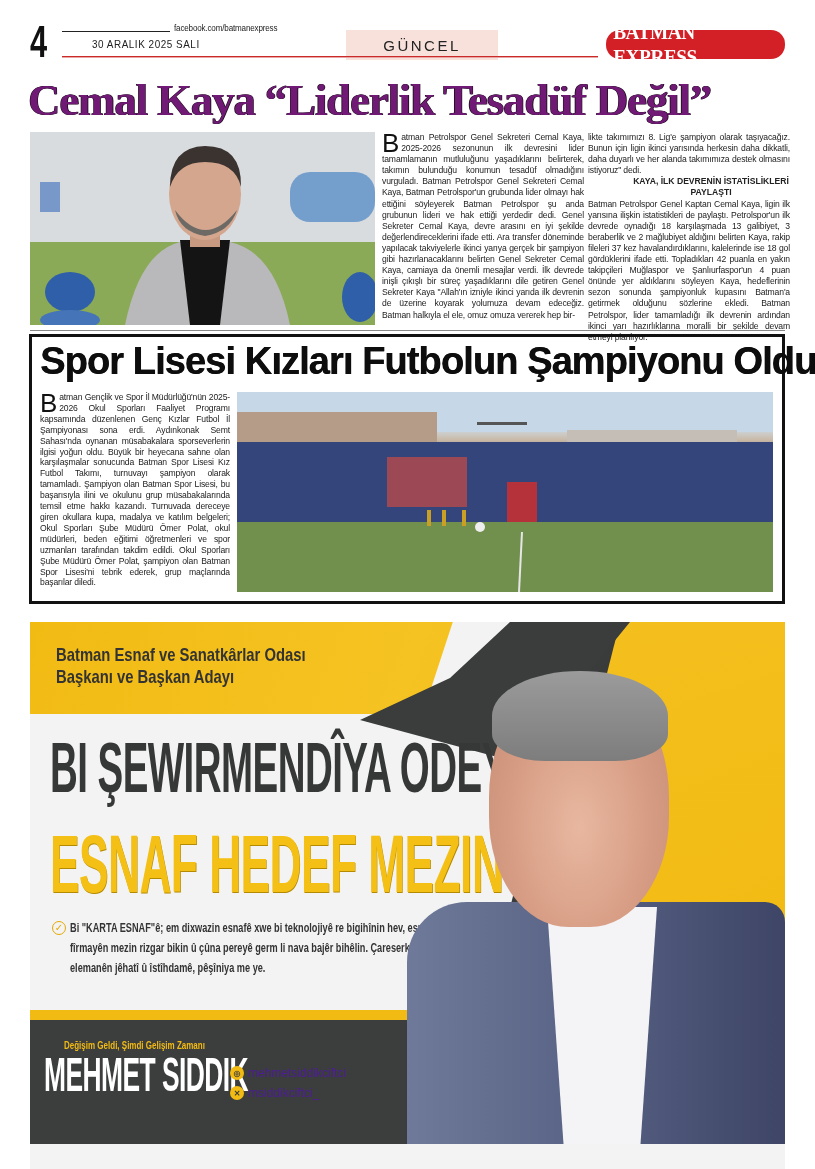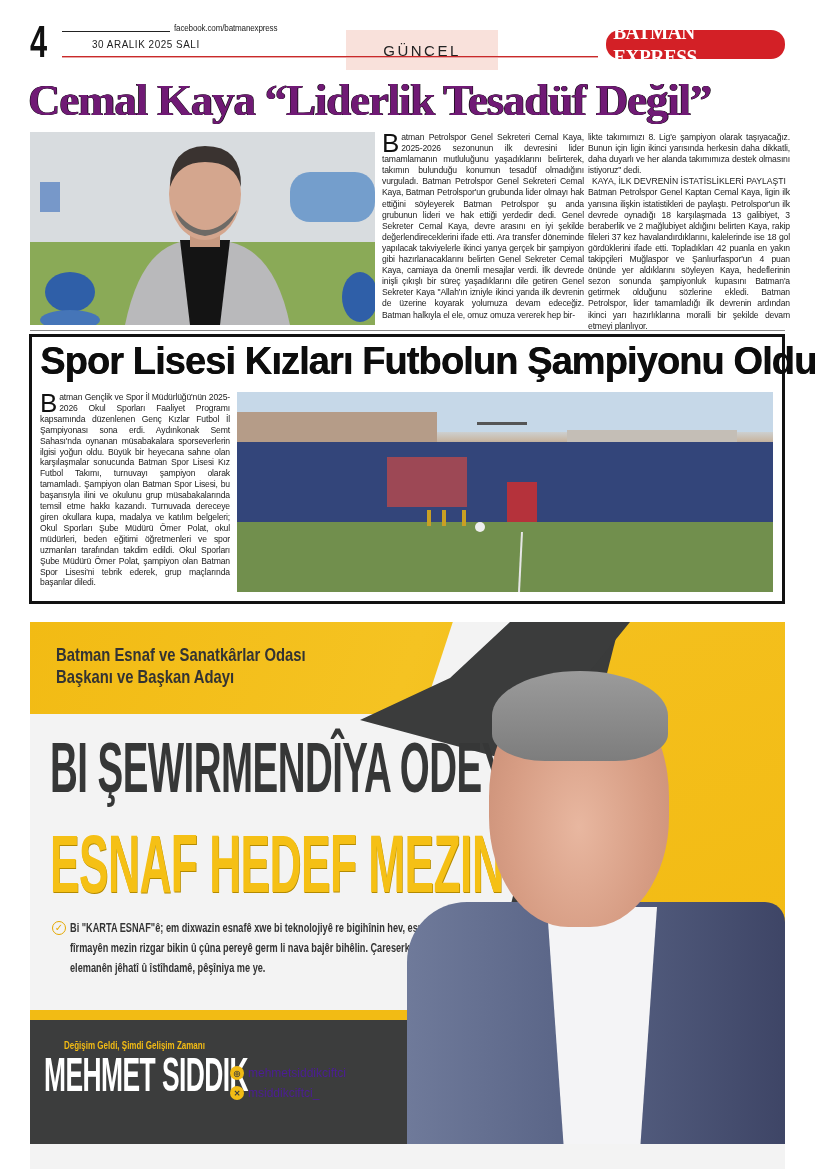--- a/index.html
+++ b/index.html
@@ -4,33 +4,33 @@
 <style>
   * { box-sizing: border-box; margin: 0; padding: 0; }
   html, body { width: 815px; height: 1169px; background: #ffffff; overflow: hidden; }
   body { position: relative; font-family: "Liberation Sans", sans-serif; color: #1a1a1a; }
 
   
   .hdr-page-num { position: absolute; left: 30px; top: 20px; font-family: "Liberation Sans", sans-serif; font-weight: 700; font-size: 44px; line-height: 44px; color: #111; transform: scaleX(0.7); transform-origin: left top; }
   .hdr-topline { position: absolute; left: 62px; top: 31px; width: 108px; height: 1px; background: #222; }
   .hdr-fb { position: absolute; left: 174px; top: 22px; font-size: 9.5px; color: #222; letter-spacing: -0.2px; transform: scaleX(0.85); transform-origin: left top; }
   .hdr-date { position: absolute; left: 92px; top: 38px; font-size: 11px; color: #222; letter-spacing: 0.6px; transform: scaleX(0.9); transform-origin: left top; }
-  .hdr-section { position: absolute; left: 346px; top: 30px; width: 152px; height: 40px; background: #f9e1db; display: flex; align-items: center; justify-content: center; font-size: 15px; letter-spacing: 2.5px; color: #222; font-weight: 400; text-align: right; }
+  .hdr-section { position: absolute; left: 346px; top: 30px; width: 152px; height: 30px; background: #f9e1db; display: flex; align-items: center; justify-content: center; font-size: 15px; letter-spacing: 2.5px; color: #222; font-weight: 400; text-align: right; }
   .hdr-redline { position: absolute; left: 62px; top: 56px; width: 536px; height: 2px; border-top: 1px solid #c92a2a; border-bottom: 1px solid #e9a4a4; }
   .hdr-logo { position: absolute; left: 606px; top: 30px; width: 179px; height: 29px; background: #d32026; display: flex; align-items: center; justify-content: center; border-radius: 14px; }
   .hdr-logo span { font-family: "Liberation Serif", serif; font-weight: 700; color: #fff; font-size: 21px; letter-spacing: -0.5px; transform: scaleX(0.92); display: inline-block; }
 
   
   .a1-title { position: absolute; left: 28px; top: 74px; width: 760px; font-weight: 900; font-size: 45px; line-height: 52px; letter-spacing: -1.2px; color: #701a75; font-family: Liberation Serif, serif; text-shadow: 0.6px 0 0 #0d0d0d, -0.6px 0 0 #0d0d0d; white-space: nowrap; }
   .a1-photo { position: absolute; left: 30px; top: 132px; width: 345px; height: 193px; overflow: hidden; background: linear-gradient(180deg, #d9dde0 0%, #c9cfd2 45%, #9db46c 62%, #7fa14a 100%); }
   .a1-col { position: absolute; top: 132px; width: 202px; font-size: 8.6px; line-height: 11.1px; text-align: justify; color: #222; letter-spacing: -0.15px; }
   .a1-col.c1 { left: 382px; }
   .a1-col.c2 { left: 588px; }
   .dropcap { float: left; font-size: 26px; line-height: 20px; margin-right: 2px; margin-top: 1px; font-weight: 300; color: #111; }
-  .subhead { font-weight: 400; display: block; text-align: center; font-size: 8.6px; letter-spacing: 0; }
+  .subhead { font-weight: 700; display: block; text-align: center; font-size: 8.6px; letter-spacing: 0; margin-left: 44px; }
   .a1-rule { position: absolute; left: 30px; top: 330px; width: 755px; height: 1px; background: #888; }
 
   
   .a2-box { position: absolute; left: 29px; top: 334px; width: 756px; height: 270px; border: 3px solid #111; }
   .a2-title { position: absolute; left: 40px; top: 342px; width: 740px; font-weight: 900; font-size: 38px; line-height: 38px; letter-spacing: -0.9px; color: #0d0d0d; text-shadow: 0.5px 0 0 #0d0d0d; white-space: nowrap; }
   .a2-col { position: absolute; left: 40px; top: 392px; width: 190px; font-size: 8.6px; line-height: 10.9px; text-align: justify; color: #222; letter-spacing: -0.15px; }
   .a2-photo { position: absolute; left: 237px; top: 392px; width: 536px; height: 200px; overflow: hidden; background: linear-gradient(180deg, #b7cde0 0%, #cfdbe5 18%, #c9b9a7 24%, #8e7e74 30%, #2e3d6b 45%, #34457a 60%, #6a8a48 72%, #7c9a55 100%); }
 
   
   .ad { position: absolute; left: 30px; top: 622px; width: 755px; height: 626px; overflow: hidden; background: #f3f3f3; }

